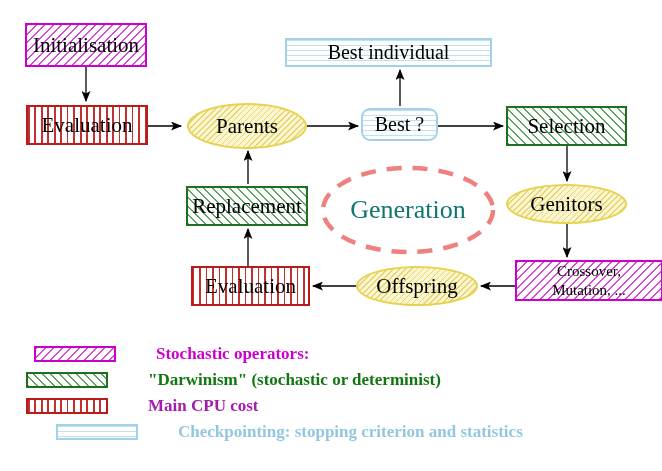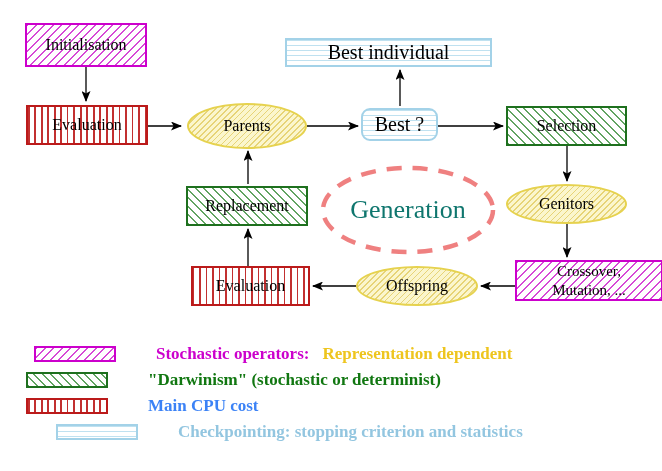--- a/index.html
+++ b/index.html
@@ -2,21 +2,21 @@
 <html><head>
 <meta charset="utf-8">
 <style>
   html,body{margin:0;padding:0;background:#ffffff;}
   #canvas{
     position:relative;width:662px;height:471px;background:#ffffff;overflow:hidden;
     font-family:"Liberation Serif","DejaVu Serif",serif;color:#111;
   }
   .node{
     position:absolute;box-sizing:border-box;display:flex;align-items:center;justify-content:center;
-    text-align:center;font-size:16px;line-height:1.05;color:#000;
+    text-align:center;font-size:21px;line-height:1.05;color:#000;
   }
   
   .h-magenta{
     border:2px solid #cc00cc;
     background:repeating-linear-gradient(135deg, rgba(207,43,207,.85) 0 1.4px, rgba(255,255,255,0) 1.4px 6px) #fff;
   }
   .h-green{
     border:2px solid #1e701e;
     background:repeating-linear-gradient(45deg, rgba(58,141,58,.8) 0 1.4px, rgba(255,255,255,0) 1.4px 6px) #fff;
   }
@@ -118,31 +118,30 @@
     <span>Replacement</span>
   </div>
 
   <div id="generation-label">
     <span>Generation</span>
   </div>
 
   <div class="legend-row" style="top:345px;padding-left:8px;">
     <span class="swatch h-magenta"></span>
     <span class="legend-text" style="color:#cc00cc;">Stochastic operators:</span>
-    <span class="legend-text2" style="color:#eec51e;">Representation dependent</span>
   </div>
 
   <div class="legend-row" style="top:371px;">
     <span class="swatch h-green"></span>
     <span class="legend-text" style="color:#117711;">"Darwinism" (stochastic or determinist)</span>
   </div>
 
   <div class="legend-row" style="top:397px;">
     <span class="swatch v-red"></span>
-    <span class="legend-text" style="color:#3b82f6;">Main CPU cost</span>
+    <span class="legend-text" style="color:#a21caf;">Main CPU cost</span>
   </div>
 
   <div class="legend-row" style="top:423px;padding-left:30px;">
     <span class="swatch hz-cyan"></span>
     <span class="legend-text" style="color:#93c6e0;">Checkpointing: stopping criterion and statistics</span>
   </div>
 
 </div>
 
 </body></html>

